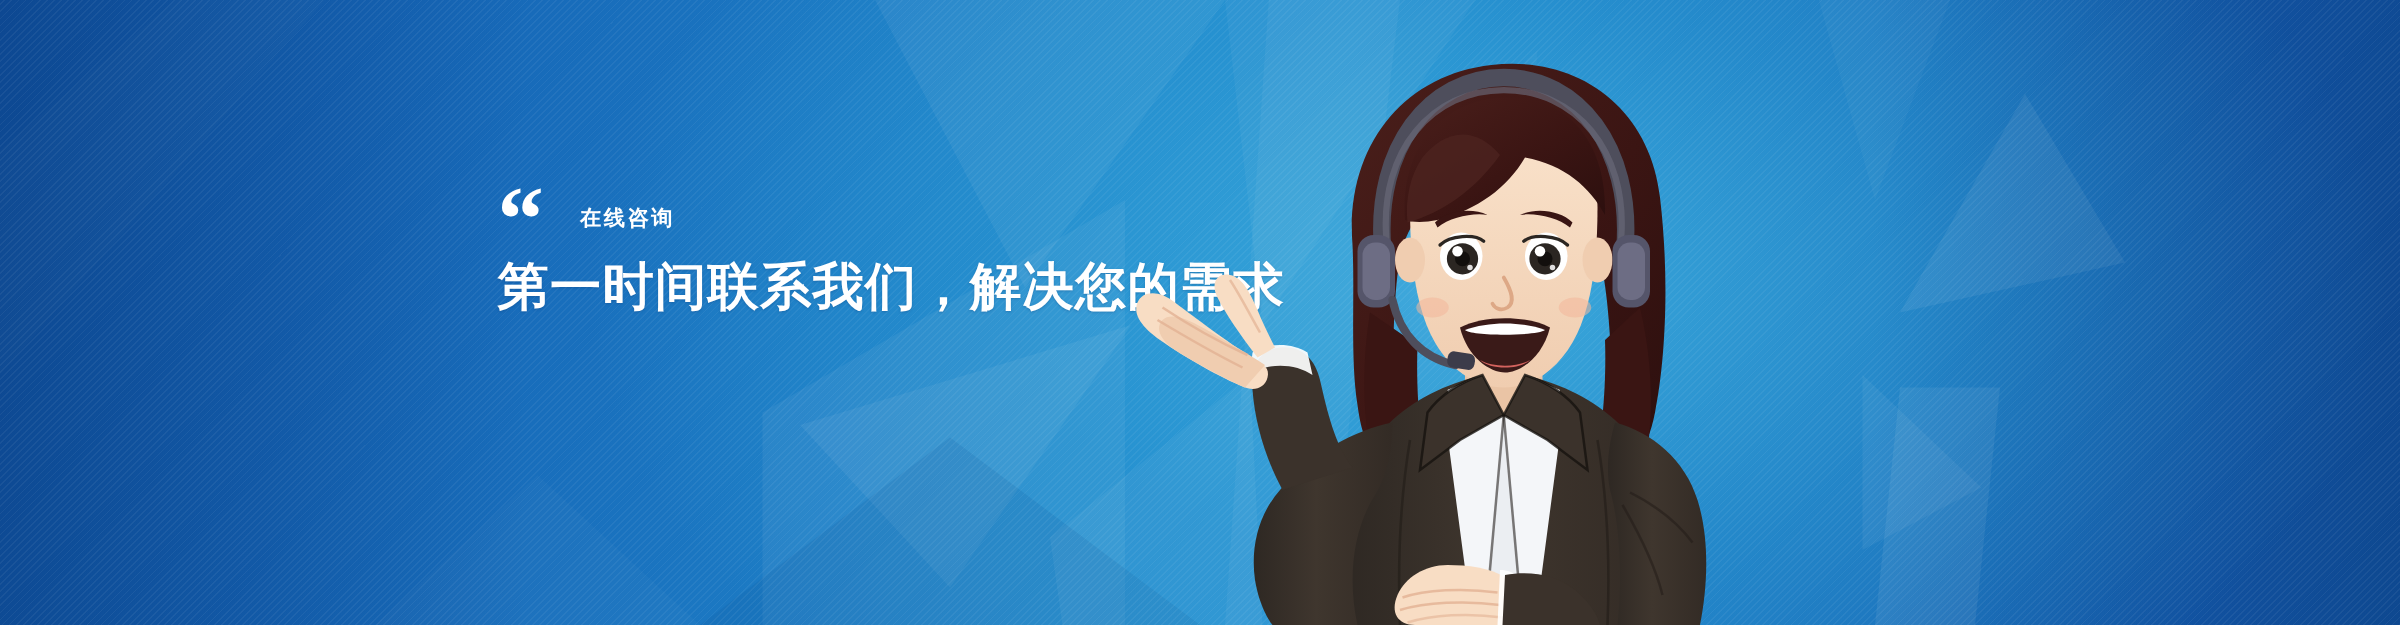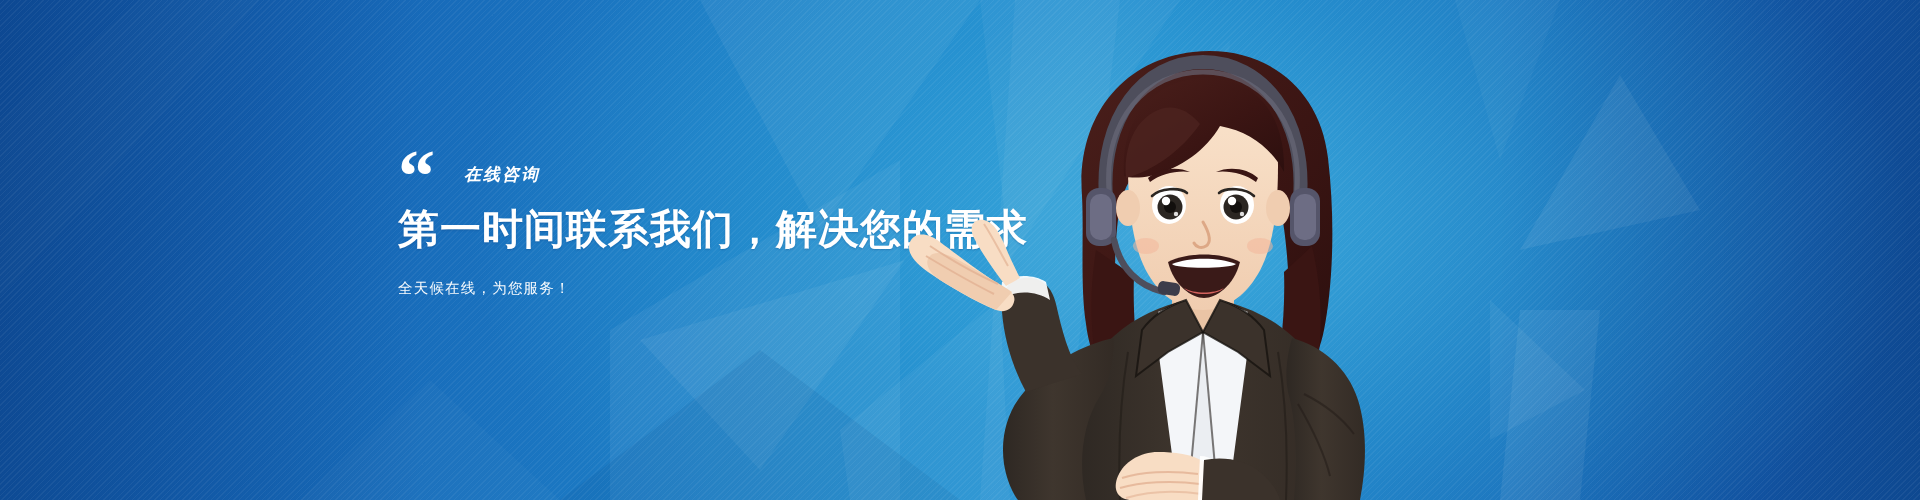--- a/index.html
+++ b/index.html
@@ -55,21 +55,20 @@
     letter-spacing:-2px;
     transform:translateY(8px);
     display:inline-block;
     width:66px;
   }
   .eyebrow{
     font-size:17px;
     font-weight:700;
     letter-spacing:2px;
     color:#ffffff;
-    font-style:italic;
     transform:translateY(6px);
   }
   .headline{
     margin-top:12px;
     font-size:41px;
     font-weight:700;
     letter-spacing:1px;
     color:#ffffff;
     white-space:nowrap;
     text-shadow:0 1px 2px rgba(6,52,112,0.28);
@@ -124,21 +123,20 @@
 
   <div class="vignette"></div>
   <div class="texture"></div>
 
   <div class="copy">
     <div class="eyebrow-row">
       <span class="quote-mark">“</span>
       <span class="eyebrow">在线咨询</span>
     </div>
     <div class="headline">第一时间联系我们，解决您的需求</div>
-    <div class="subline">全天候在线，为您服务！</div>
   </div>
 
   <div class="agent">
     <svg viewBox="0 0 700 500" xmlns="http://www.w3.org/2000/svg">
       <defs>
         <linearGradient id="suitGrad" x1="0" y1="0" x2="1" y2="0">
           <stop offset="0%" stop-color="#2e2823"></stop>
           <stop offset="45%" stop-color="#3f362e"></stop>
           <stop offset="100%" stop-color="#332b25"></stop>
         </linearGradient>

